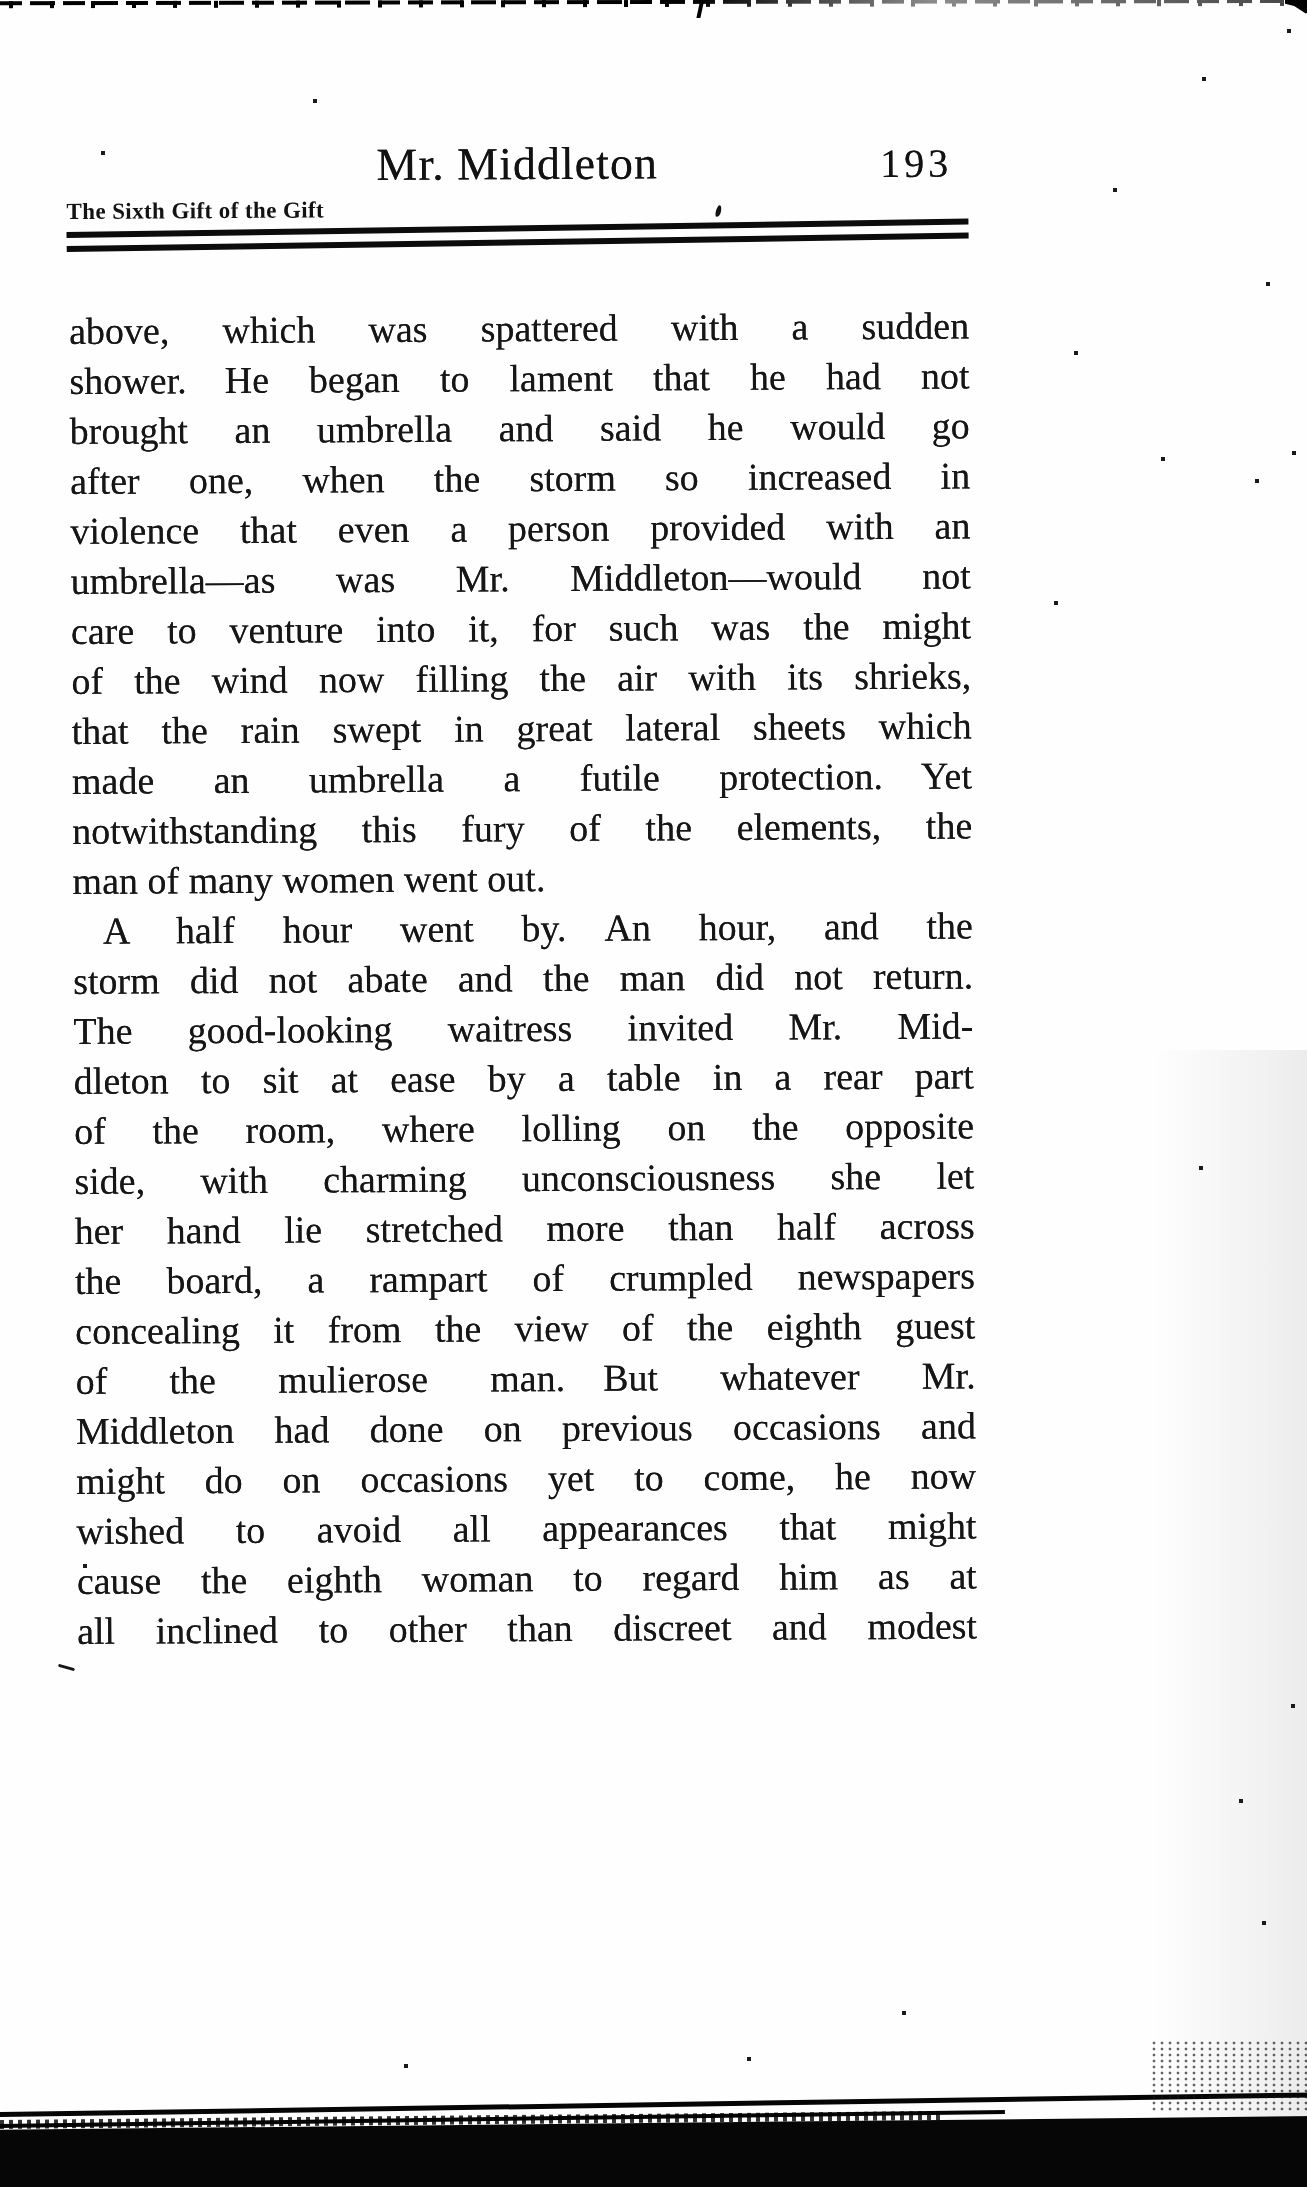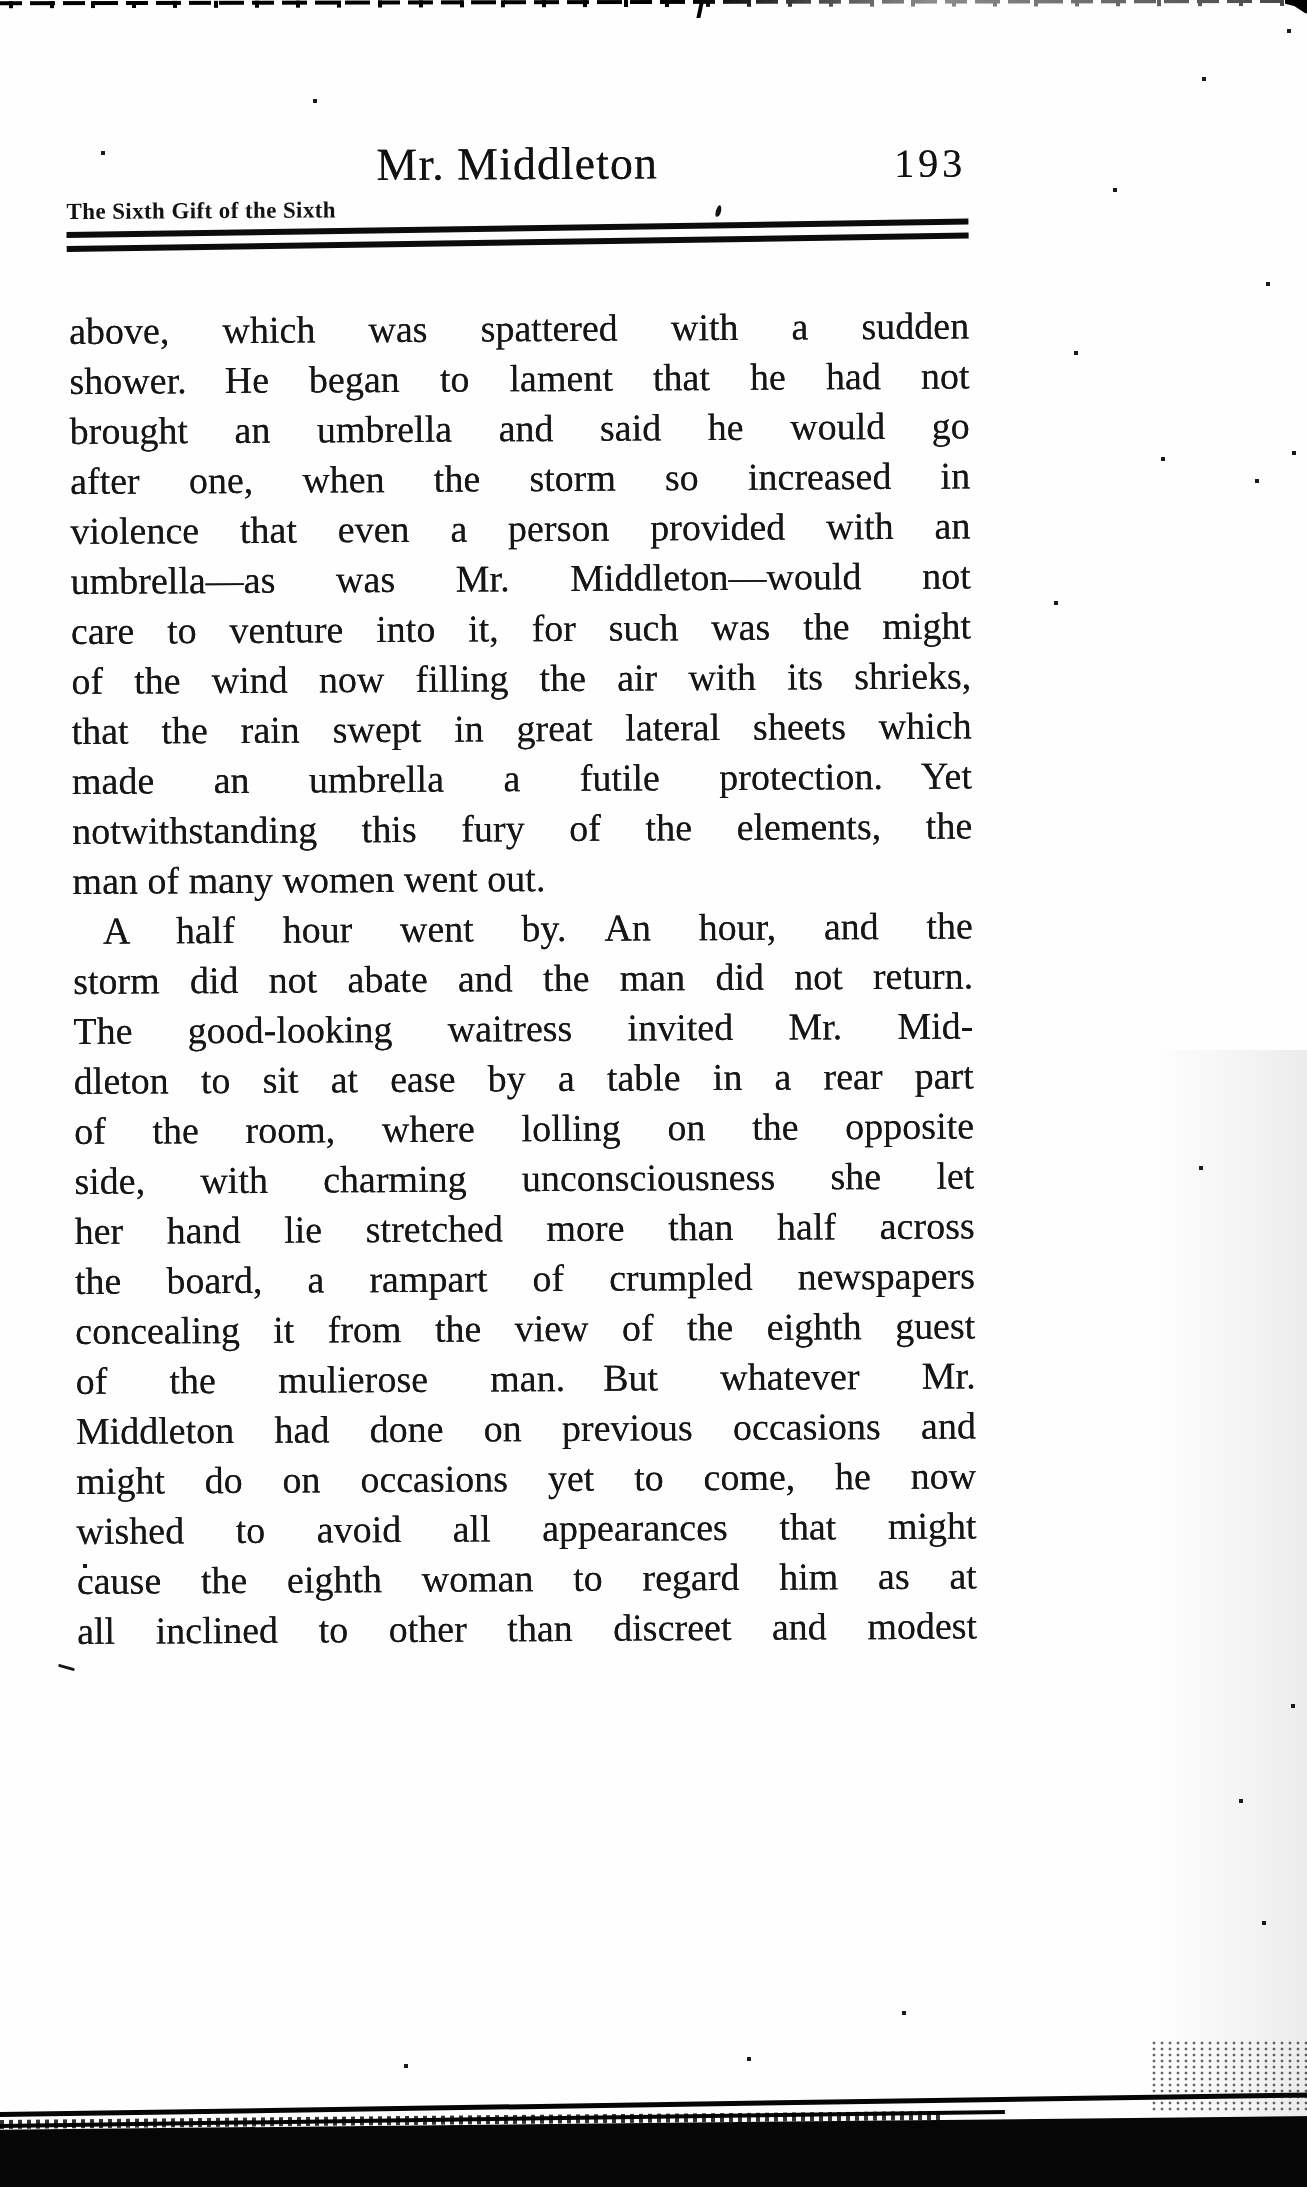--- a/index.html
+++ b/index.html
@@ -93,21 +93,21 @@
   .content {
     position: absolute; left: 66px; top: 140px; width: 902px;
     transform: rotate(-0.35deg); transform-origin: left top;
   }
   .title-row { position: relative; height: 58px; }
   .page-title {
     text-align: center; font-size: 46px; letter-spacing: 1px;
     color: #121212; text-shadow: 0 0 0.6px rgba(10,10,10,.8);
   }
   .page-number {
-    position: absolute; right: 2px; top: 5px; font-size: 40px; letter-spacing: 4px;
+    position: absolute; right: 16px; top: 5px; font-size: 40px; letter-spacing: 4px;
     color: #121212; text-shadow: 0 0 0.6px rgba(10,10,10,.8);
   }
   .running-title {
     margin-top: 1px; font-size: 23px; font-weight: 700; letter-spacing: 0.4px;
     color: #131313;
   }
   .running-title .it { }
   .double-rule {
     margin-top: 7px; transform: rotate(-0.5deg); transform-origin: left center;
   }
@@ -131,21 +131,21 @@
   <div class="top-tick"></div>
   <div class="tr-blob"></div>
   <div class="right-shade"></div>
   <div class="right-dots"></div>
 
   <div class="content">
     <div class="title-row">
       <div class="page-title">Mr. Middleton</div>
       <div class="page-number">193</div>
     </div>
-    <div class="running-title"><span class="it">The</span><span> Sixth Gift </span><span class="it">of the</span><span> Sixth</span></div>
+    <div class="running-title"><span class="it">The</span><span> Sixth Gift </span><span class="it">of the</span><span> Gift</span></div>
     <div class="double-rule">
       <div class="rule"></div>
       <div class="rule"></div>
     </div>
 
     <div class="body-text">
       <div>
         <div class="ln">above, which was spattered with a sudden</div>
         <div class="ln">shower. He began to lament that he had not</div>
         <div class="ln">brought an umbrella and said he would go</div>

